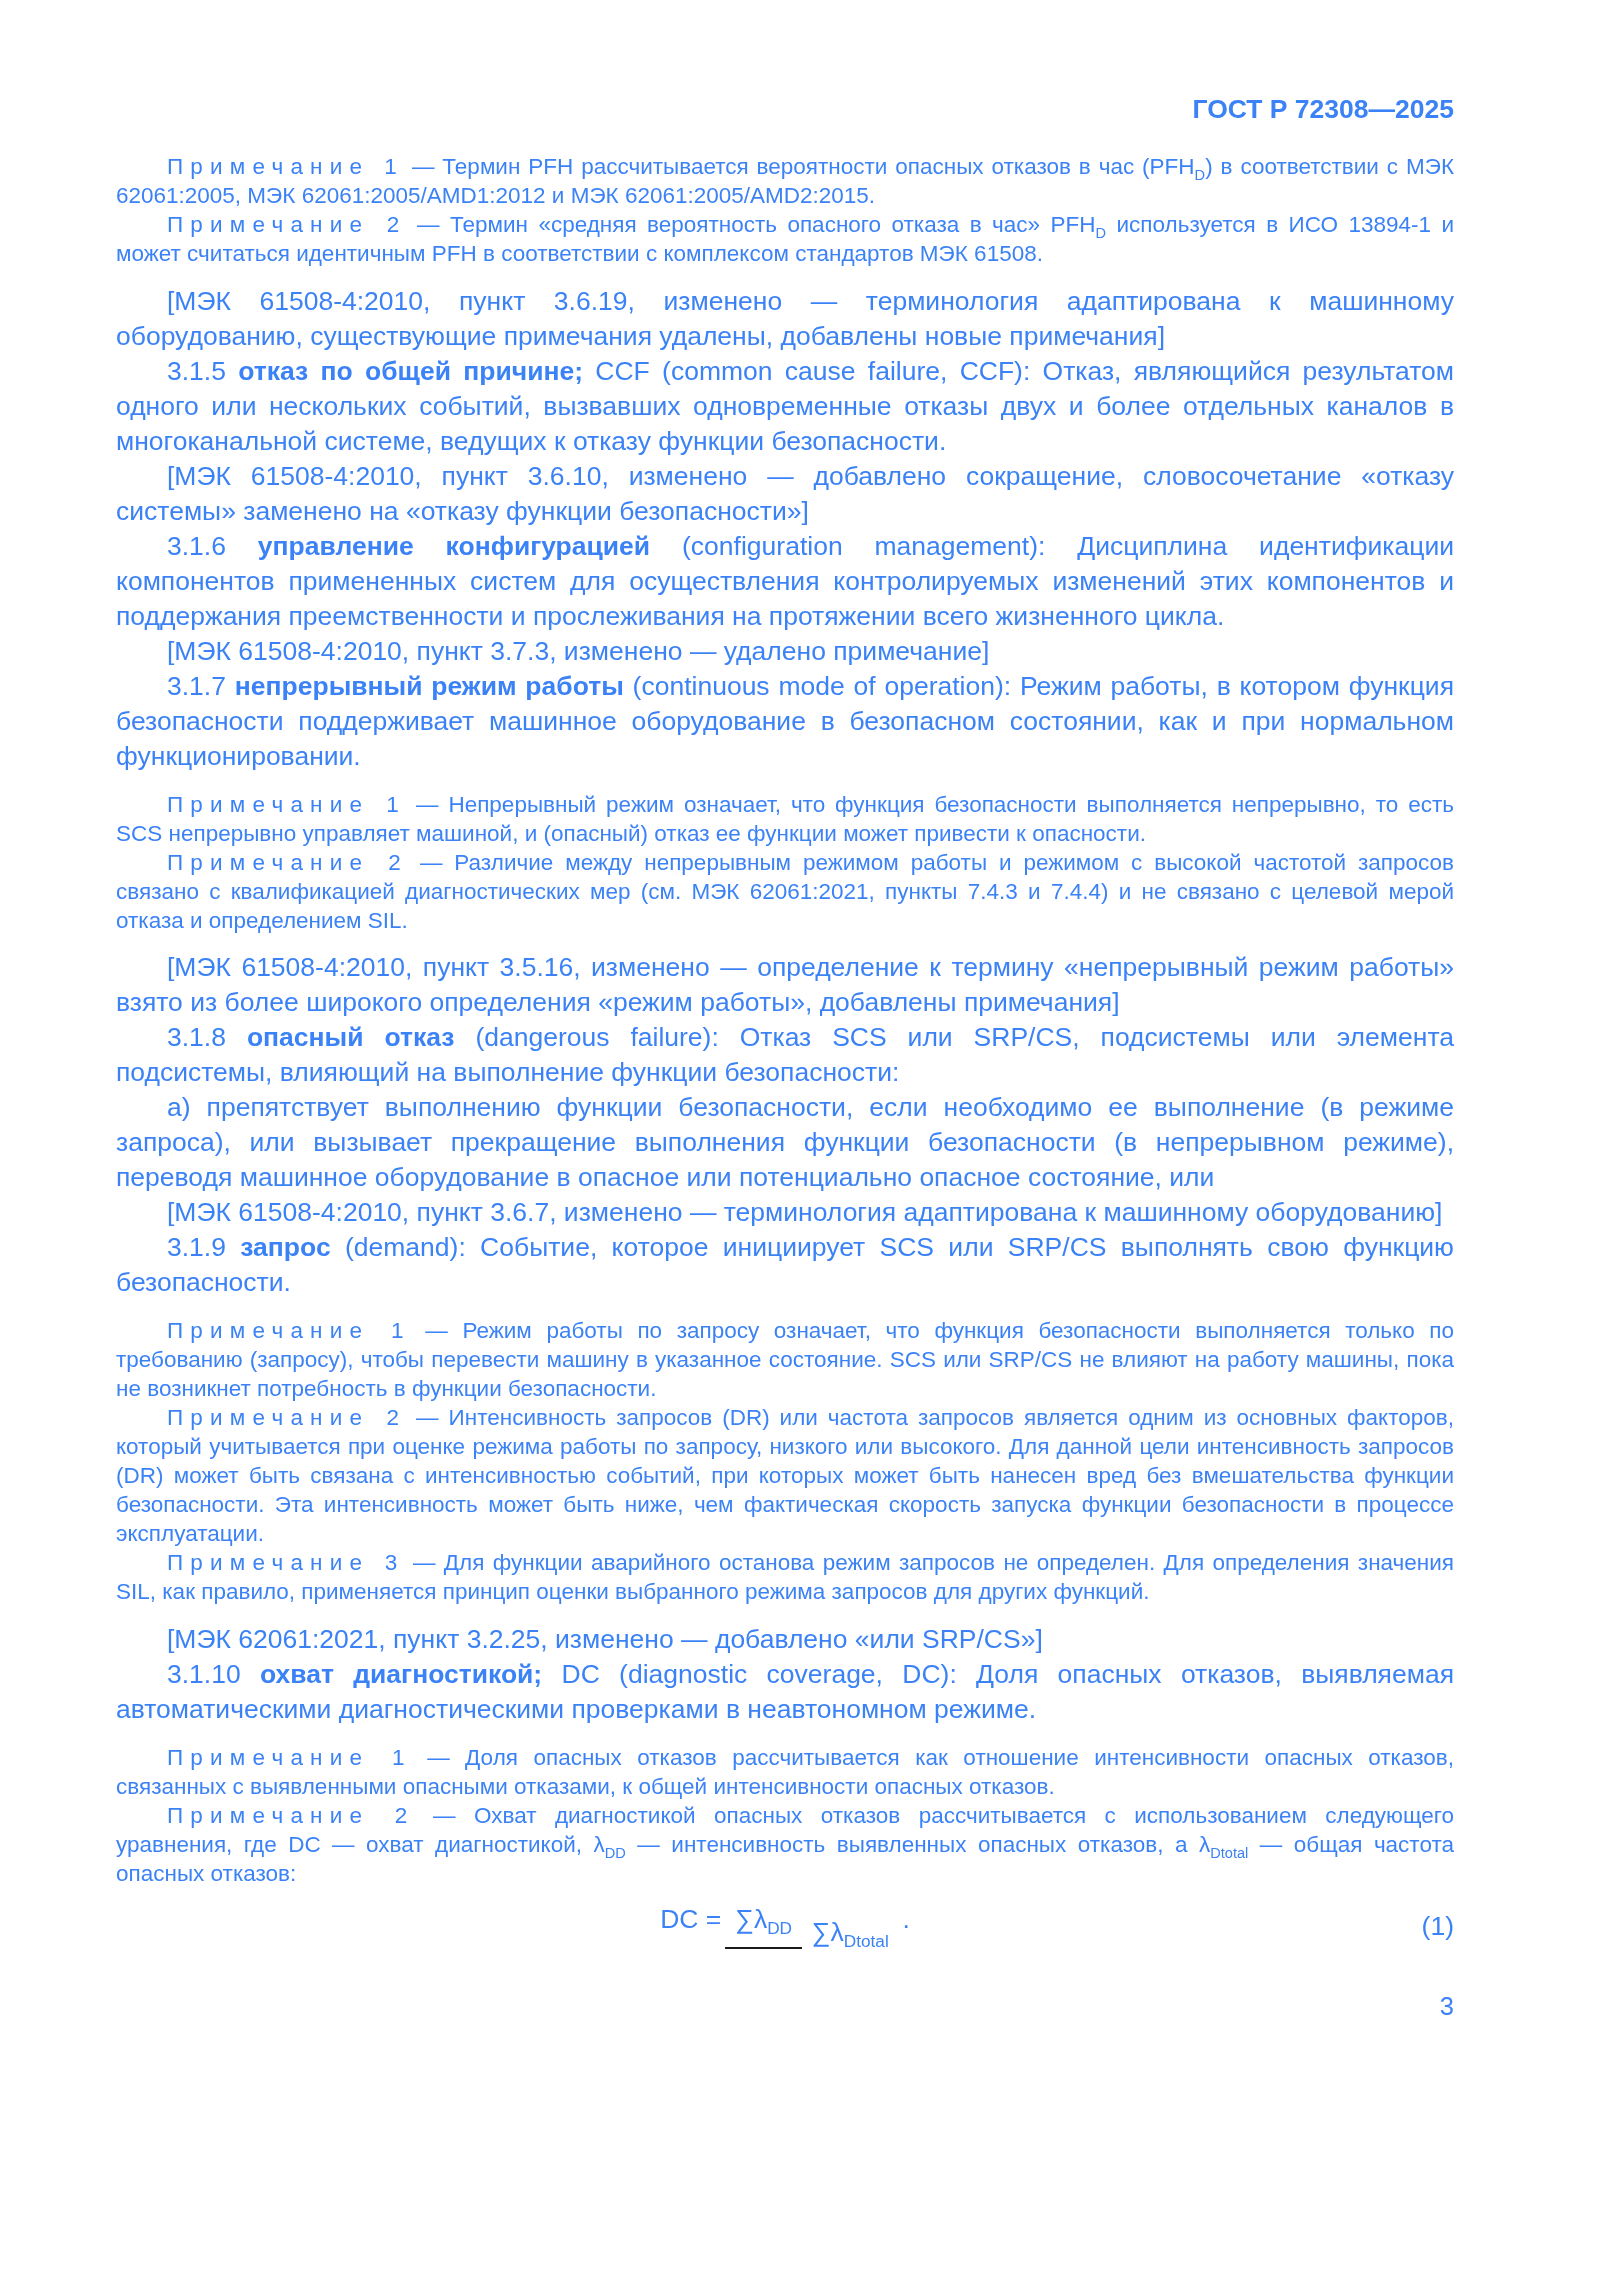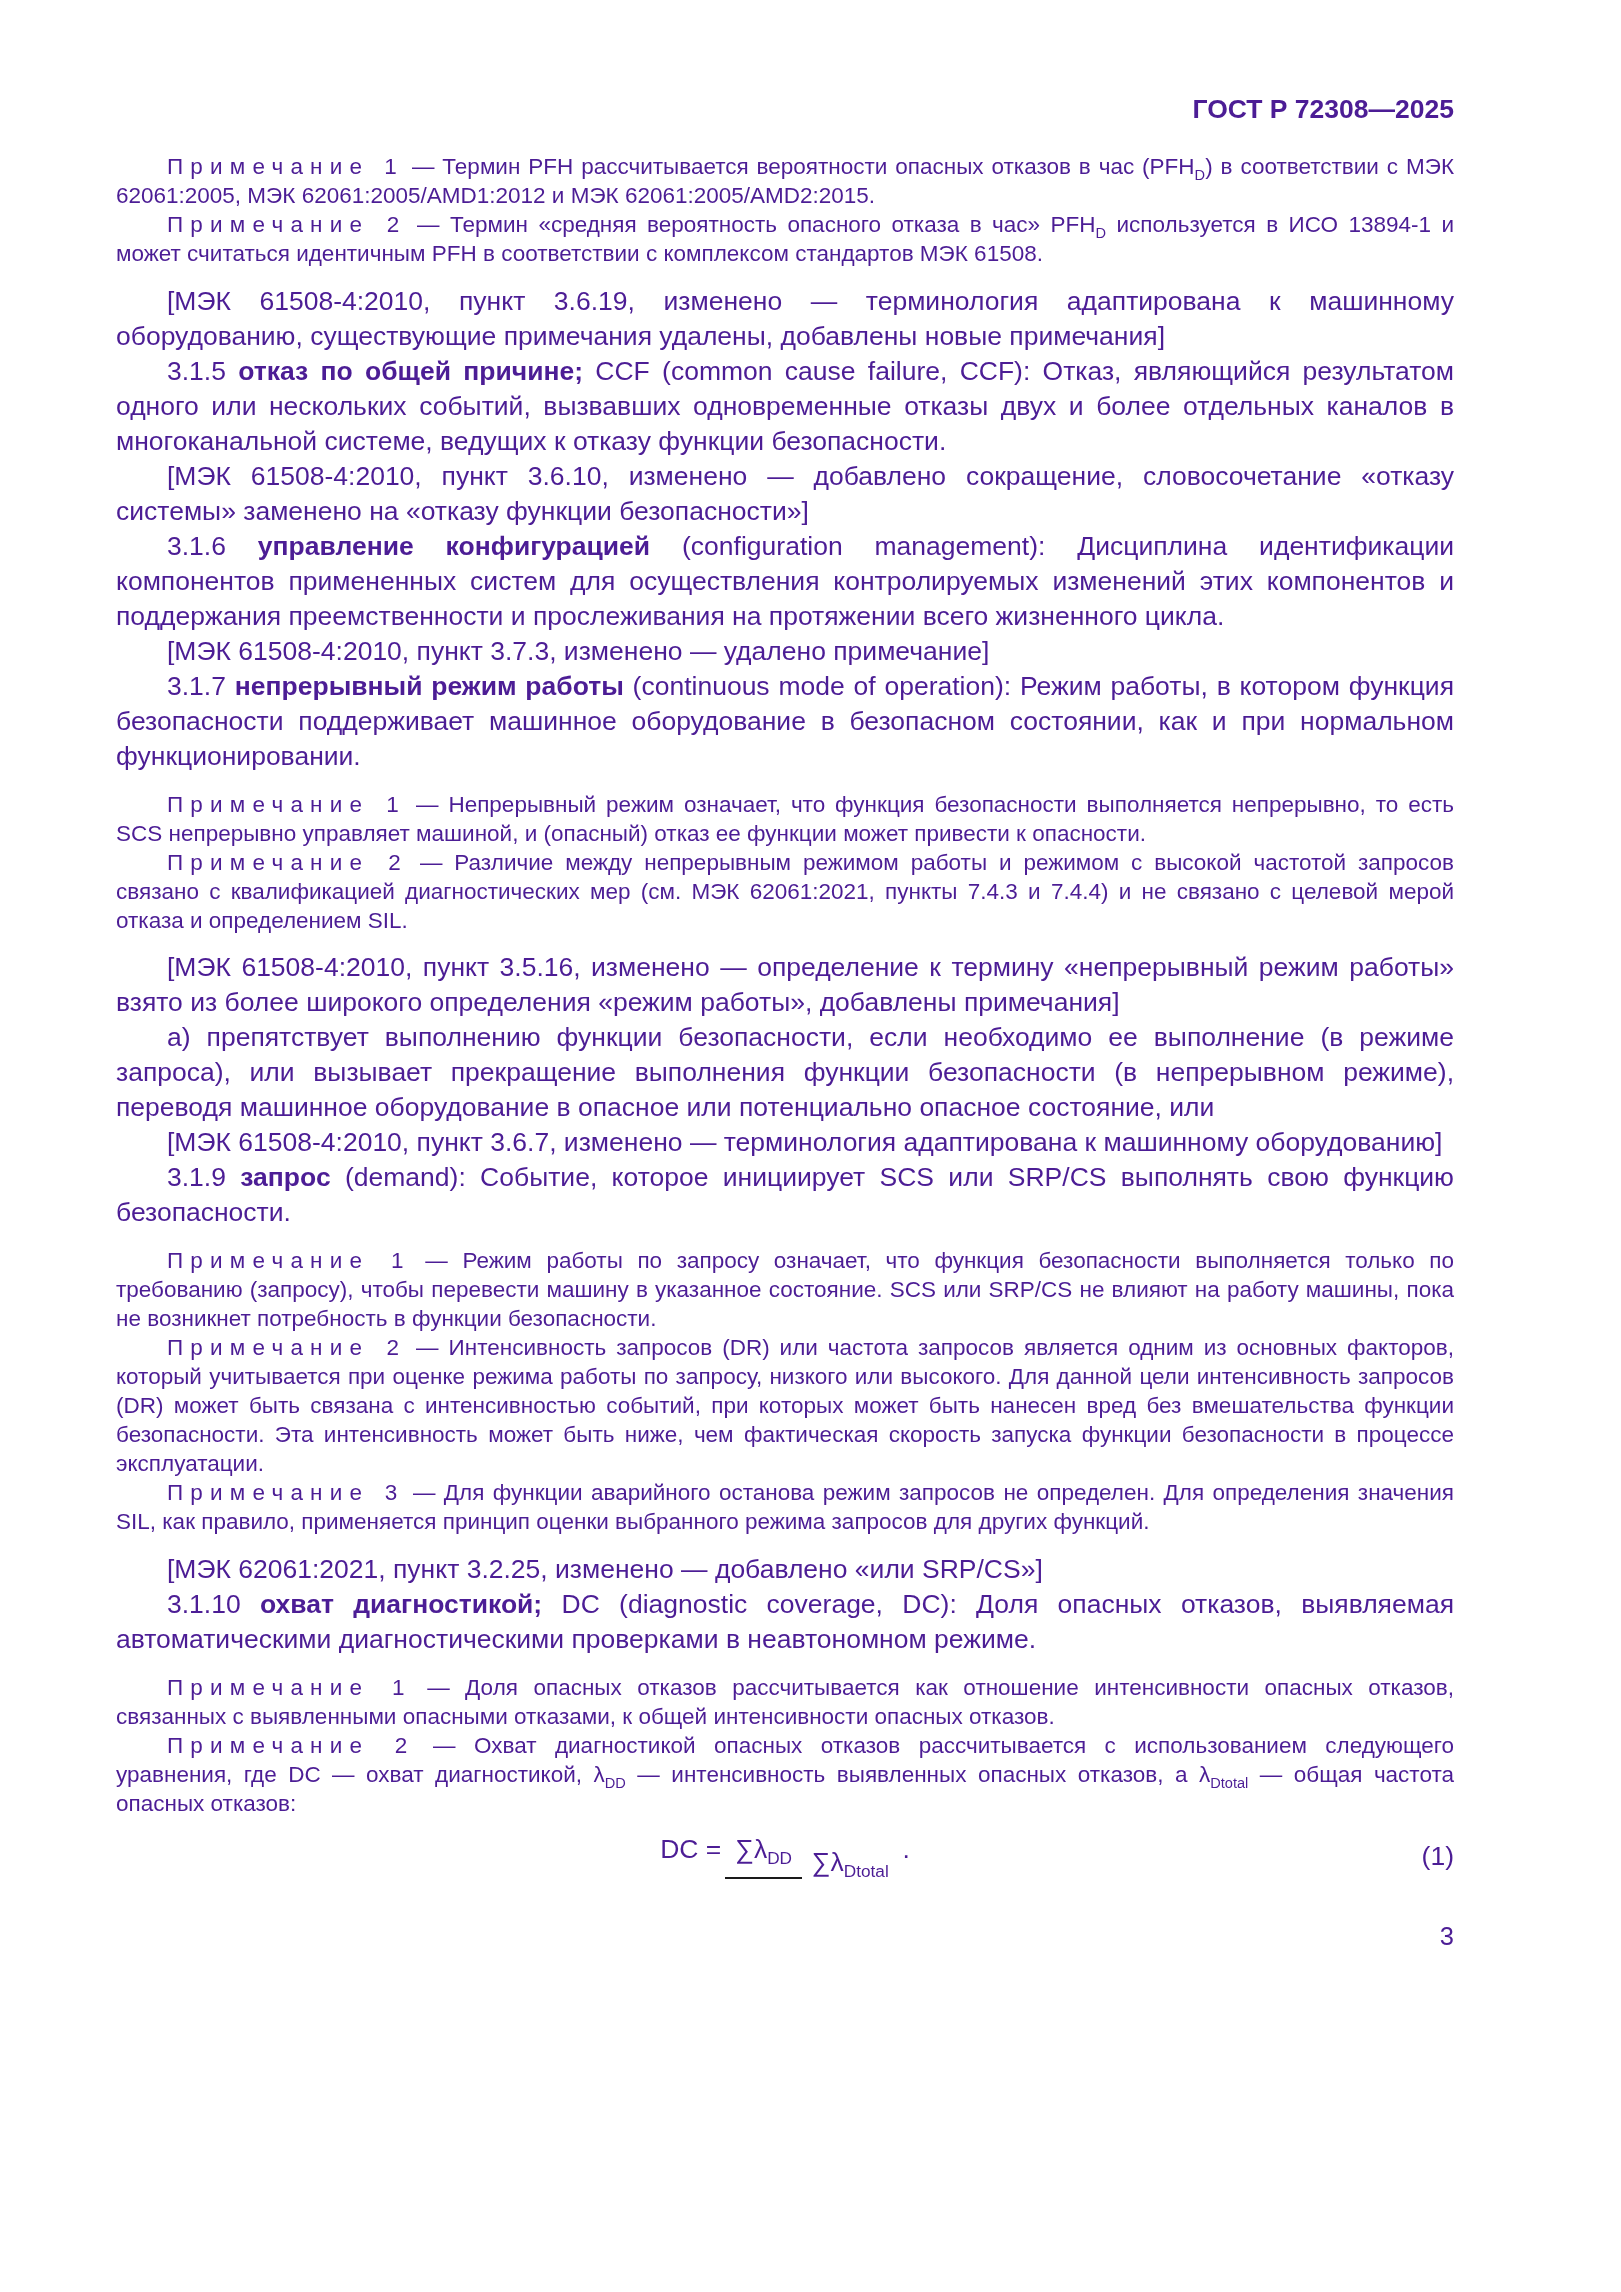--- a/index.html
+++ b/index.html
@@ -6,21 +6,21 @@
     margin: 0;
     padding: 0;
     background: #ffffff;
   }
   .page {
     position: relative;
     width: 1621px;
     min-height: 2293px;
     box-sizing: border-box;
     background: #ffffff;
-    color: #4c1d95;
+    color: #3b82f6;
     font-family: "Liberation Sans", sans-serif;
     padding: 94px 167px 59px 116px;
   }
   .doc-header {
     text-align: right;
     font-weight: 700;
     font-size: 26.5px;
     line-height: 31px;
     margin-bottom: 27.4px;
   }
@@ -98,20 +98,21 @@
       <p class="note"><span class="sp">Примечание 2</span><span> — Термин «средняя вероятность опасного отказа в час» PFH</span><sub>D</sub><span> используется в ИСО 13894-1 и может считаться идентичным PFH в соответствии с комплексом стандартов МЭК 61508.</span></p>
       <p class="bracket gap"><span>[МЭК 61508-4:2010, пункт 3.6.19, изменено — терминология адаптирована к машинному оборудованию, существующие примечания удалены, добавлены новые примечания]</span></p>
       <p class="body"><span>3.1.5 </span><span class="b">отказ по общей причине;</span><span> CCF (common cause failure, CCF): Отказ, являющийся результатом одного или нескольких событий, вызвавших одновременные отказы двух и более отдельных каналов в многоканальной системе, ведущих к отказу функции безопасности.</span></p>
       <p class="bracket"><span>[МЭК 61508-4:2010, пункт 3.6.10, изменено — добавлено сокращение, словосочетание «отказу системы» заменено на «отказу функции безопасности»]</span></p>
       <p class="body"><span>3.1.6 </span><span class="b">управление конфигурацией</span><span> (configuration management): Дисциплина идентификации компонентов примененных систем для осуществления контролируемых изменений этих компонентов и поддержания преемственности и прослеживания на протяжении всего жизненного цикла.</span></p>
       <p class="bracket"><span>[МЭК 61508-4:2010, пункт 3.7.3, изменено — удалено примечание]</span></p>
       <p class="body"><span>3.1.7 </span><span class="b">непрерывный режим работы</span><span> (continuous mode of operation): Режим работы, в котором функция безопасности поддерживает машинное оборудование в безопасном состоянии, как и при нормальном функционировании.</span></p>
       <p class="note gap"><span class="sp">Примечание 1</span><span> — Непрерывный режим означает, что функция безопасности выполняется непрерывно, то есть SCS непрерывно управляет машиной, и (опасный) отказ ее функции может привести к опасности.</span></p>
       <p class="note"><span class="sp">Примечание 2</span><span> — Различие между непрерывным режимом работы и режимом с высокой частотой запросов связано с квалификацией диагностических мер (см. МЭК 62061:2021, пункты 7.4.3 и 7.4.4) и не связано с целевой мерой отказа и определением SIL.</span></p>
       <p class="bracket gap"><span>[МЭК 61508-4:2010, пункт 3.5.16, изменено — определение к термину «непрерывный режим работы» взято из более широкого определения «режим работы», добавлены примечания]</span></p>
+      <p class="body"><span>3.1.8 </span><span class="b">опасный отказ</span><span> (dangerous failure): Отказ SCS или SRP/CS, подсистемы или элемента подсистемы, влияющий на выполнение функции безопасности:</span></p>
       <p class="body"><span>a) препятствует выполнению функции безопасности, если необходимо ее выполнение (в режиме запроса), или вызывает прекращение выполнения функции безопасности (в непрерывном режиме), переводя машинное оборудование в опасное или потенциально опасное состояние, или</span></p>
       <p class="bracket"><span>[МЭК 61508-4:2010, пункт 3.6.7, изменено — терминология адаптирована к машинному оборудованию]</span></p>
       <p class="body"><span>3.1.9 </span><span class="b">запрос</span><span> (demand): Событие, которое инициирует SCS или SRP/CS выполнять свою функцию безопасности.</span></p>
       <p class="note gap"><span class="sp">Примечание 1</span><span> — Режим работы по запросу означает, что функция безопасности выполняется только по требованию (запросу), чтобы перевести машину в указанное состояние. SCS или SRP/CS не влияют на работу машины, пока не возникнет потребность в функции безопасности.</span></p>
       <p class="note"><span class="sp">Примечание 2</span><span> — Интенсивность запросов (DR) или частота запросов является одним из основных факторов, который учитывается при оценке режима работы по запросу, низкого или высокого. Для данной цели интенсивность запросов (DR) может быть связана с интенсивностью событий, при которых может быть нанесен вред без вмешательства функции безопасности. Эта интенсивность может быть ниже, чем фактическая скорость запуска функции безопасности в процессе эксплуатации.</span></p>
       <p class="note"><span class="sp">Примечание 3</span><span> — Для функции аварийного останова режим запросов не определен. Для определения значения SIL, как правило, применяется принцип оценки выбранного режима запросов для других функций.</span></p>
       <p class="bracket gap"><span>[МЭК 62061:2021, пункт 3.2.25, изменено — добавлено «или SRP/CS»]</span></p>
       <p class="body"><span>3.1.10 </span><span class="b">охват диагностикой;</span><span> DC (diagnostic coverage, DC): Доля опасных отказов, выявляемая автоматическими диагностическими проверками в неавтономном режиме.</span></p>
       <p class="note gap"><span class="sp">Примечание 1</span><span> — Доля опасных отказов рассчитывается как отношение интенсивности опасных отказов, связанных с выявленными опасными отказами, к общей интенсивности опасных отказов.</span></p>
       <p class="note"><span class="sp">Примечание 2</span><span> — Охват диагностикой опасных отказов рассчитывается с использованием следующего уравнения, где DC — охват диагностикой, λ</span><sub>DD</sub><span> — интенсивность выявленных опасных отказов, а λ</span><sub>Dtotal</sub><span> — общая частота опасных отказов:</span></p>

